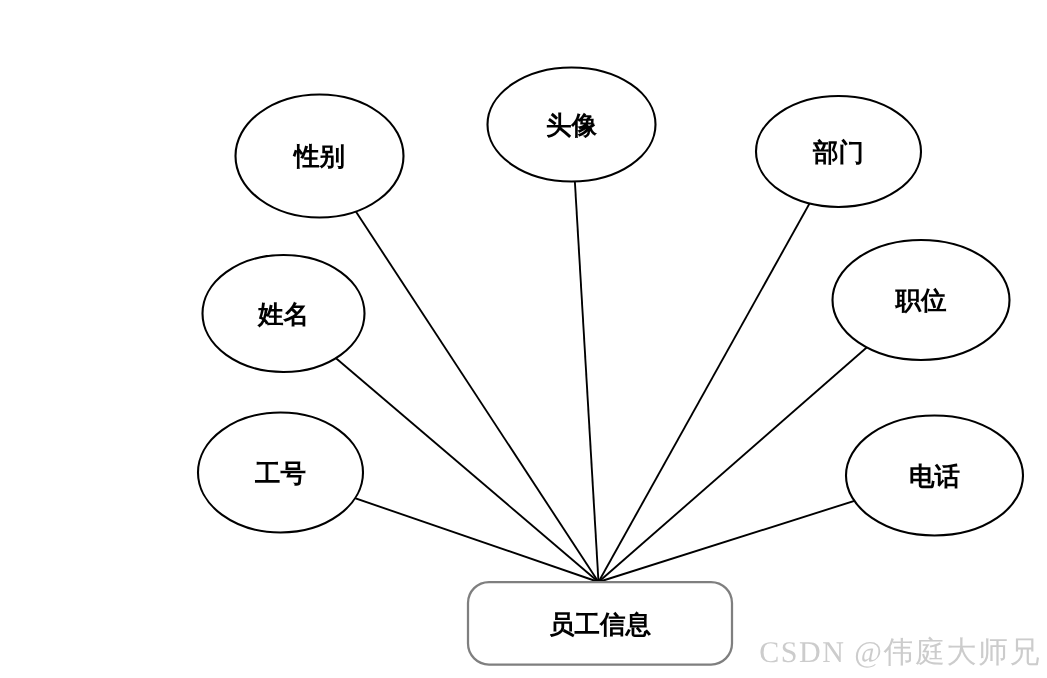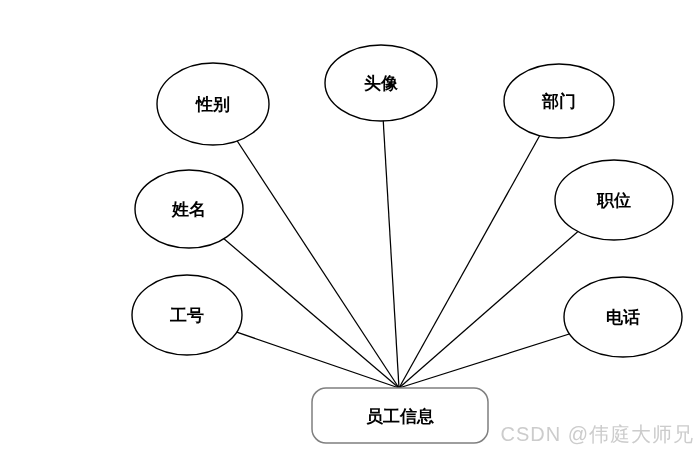--- a/index.html
+++ b/index.html
@@ -36,21 +36,21 @@
     font-family: "Liberation Serif", "DejaVu Serif", serif;
     font-size: 17px;
     font-weight: bold;
     fill: #000000;
     text-anchor: middle;
   }
   .watermark {
     position: absolute;
     top: 421px;
     right: 4px;
-    font-family: Liberation Sans, sans-serif;
+    font-family: Liberation Serif, serif;
     font-size: 20px;
     color: #cccccc;
     letter-spacing: 1px;
     white-space: nowrap;
     user-select: none;
   }
 </style>
 </head>
 <body>
 

